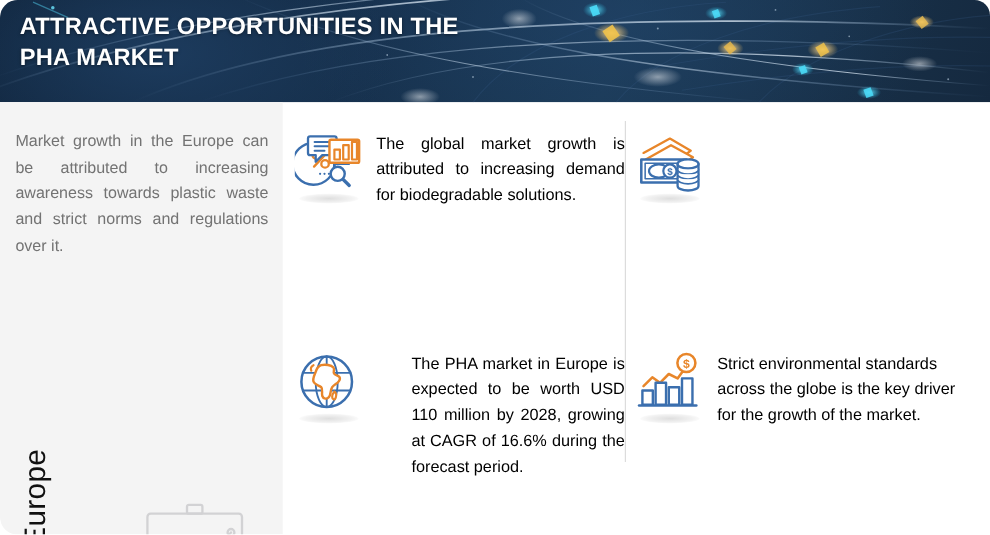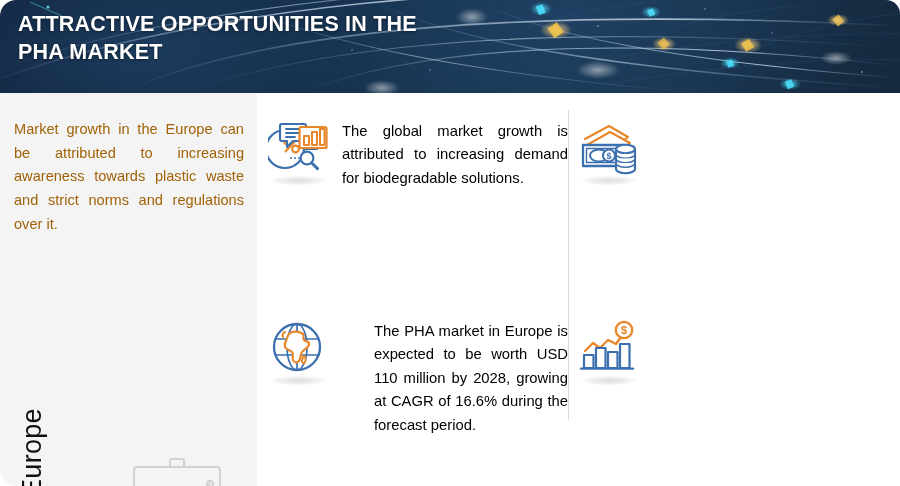--- a/index.html
+++ b/index.html
@@ -54,21 +54,21 @@
     width: 257px; height: 393px;
     background: #f4f4f4;
     border-bottom-left-radius: 16px;
   }
   .left-text {
     position: absolute;
     left: 14px; top: 25px;
     width: 230px;
     font-size: 14.6px;
     line-height: 1.62;
-    color: #a16207;
+    color: #737373;
     text-align: justify;
     text-align-last: left;
   }
   .europe-label {
     position: absolute;
     left: -33px; top: 344px;
     width: 130px;
     font-size: 27px;
     color: #111111;
     transform: rotate(-90deg);
@@ -350,15 +350,16 @@
           <rect x="6" y="37" width="9.5" height="13"></rect>
           <rect x="18" y="30" width="9.5" height="20"></rect>
           <rect x="30" y="34" width="9.5" height="16"></rect>
           <rect x="42" y="26" width="9.5" height="24"></rect>
         </g>
 
         <path d="M3,50.6 h52" stroke="#3b6fae" stroke-width="2.4"></path>
       </svg>
       <div class="icon-shadow"></div>
     </div>
+    <div class="cell-text plain">Strict environmental standards across the globe is the key driver for the growth of the market.</div>
   </div>
 
 </div>
 
 </body></html>

